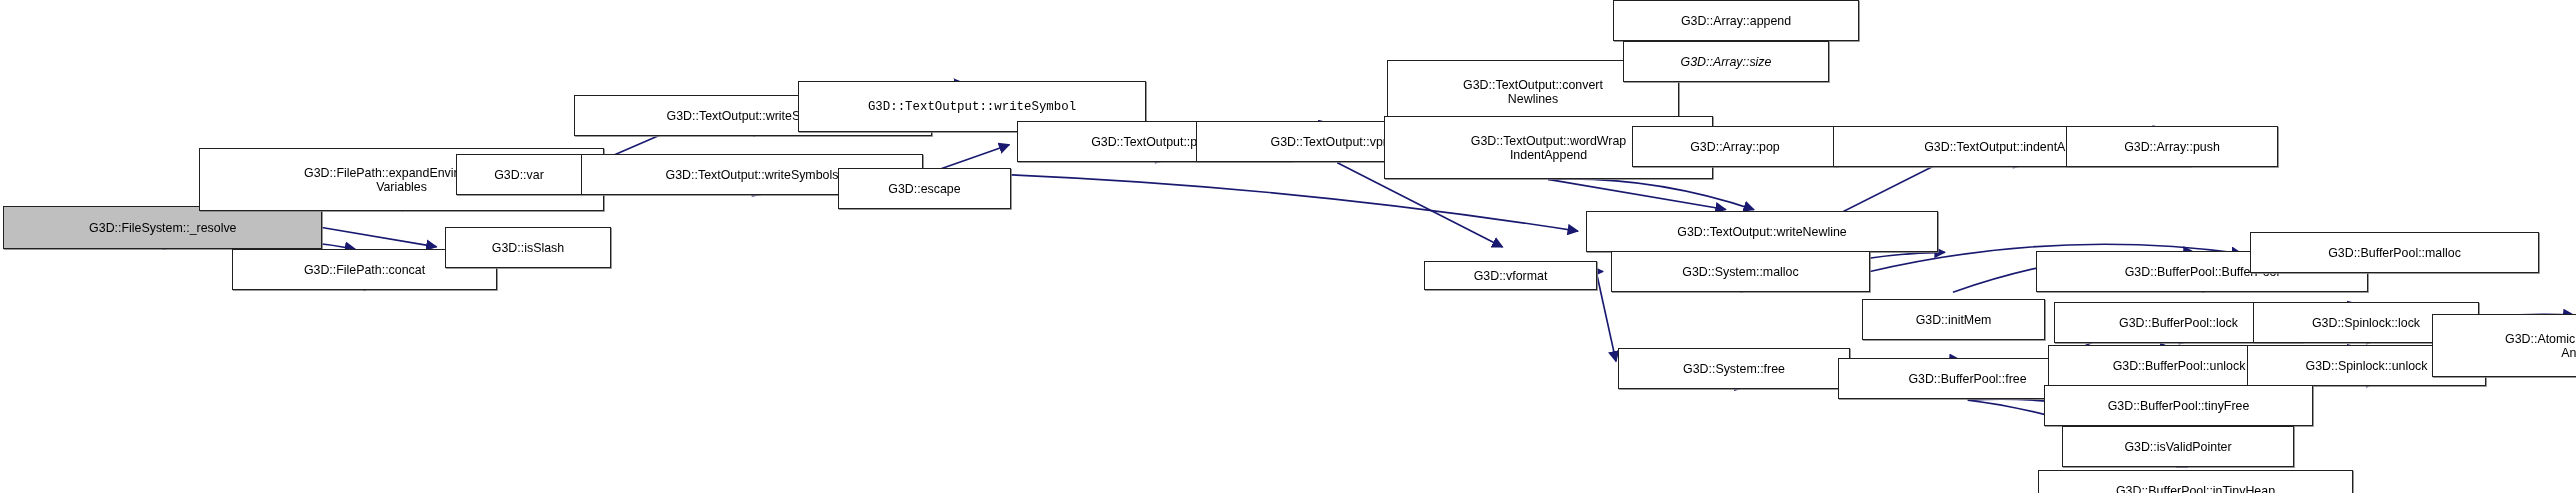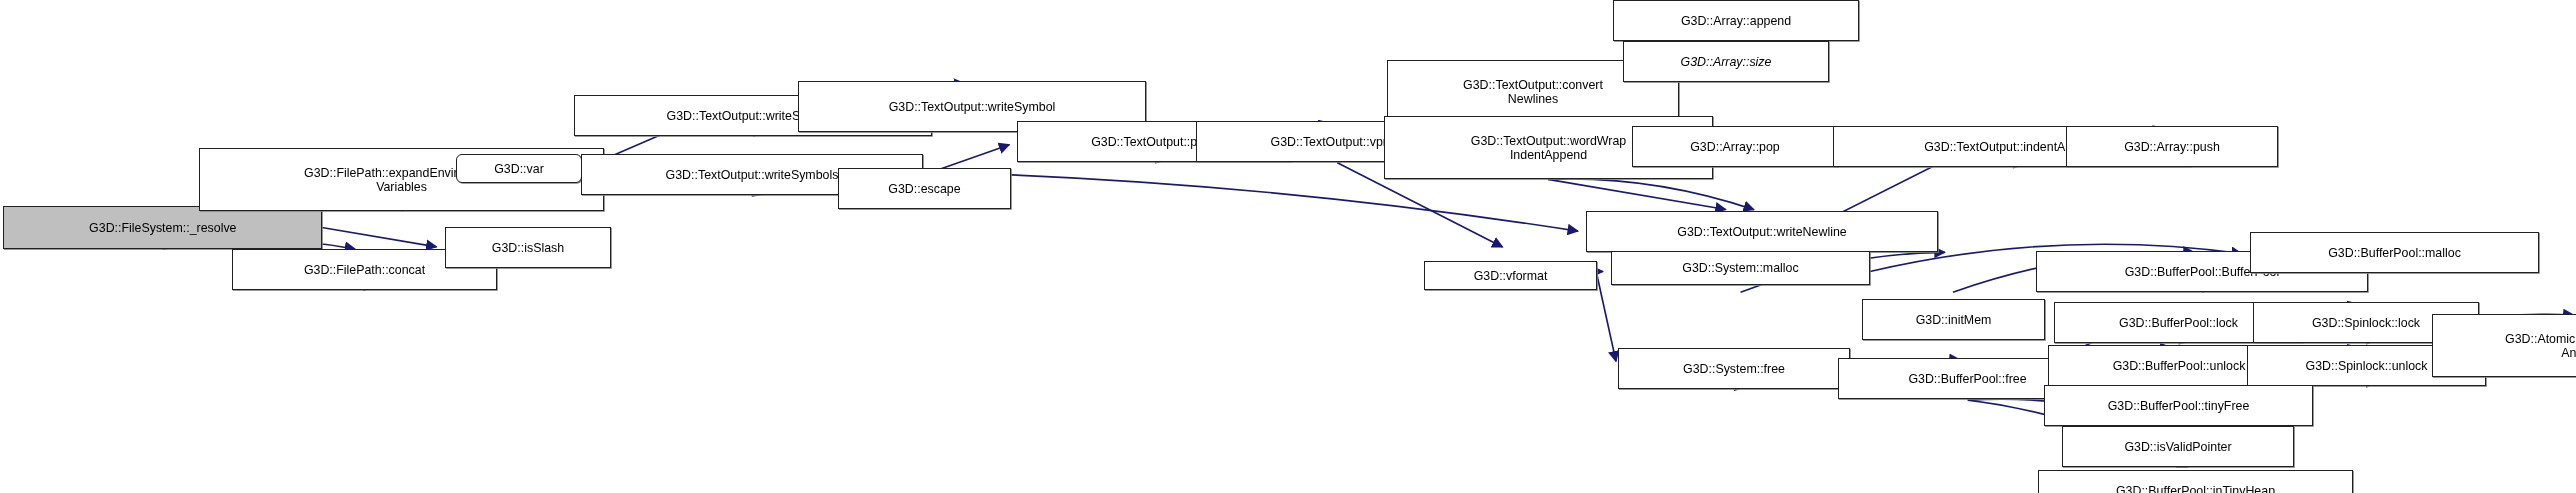--- a/index.html
+++ b/index.html
@@ -102,40 +102,40 @@
         <path d="M 2852 414 Q 2977.047250666168 373.2857652923767 3102.094501332336 379.37153058475343" stroke="#191970" stroke-width="2" fill="none" marker-end="url(#arrow)"></path>
         <path d="M 2852 466 Q 2977.263920152137 400.20298087158443 3102.527840304274 381.2059617431688" stroke="#191970" stroke-width="2" fill="none" marker-end="url(#arrow)"></path>
       </g>
   </svg>
   <div id="node-layer">
       <div class="node root" style="left: 3.3px; top: 206px; width: 319px; height: 43px;"><span class="lbl">G3D::FileSystem::_resolve</span></div>
       <div class="node" style="left: 199px; top: 148px; width: 405px; height: 63px;"><span class="lbl">G3D::FilePath::expandEnvironment
 Variables</span></div>
       <div class="node" style="left: 232px; top: 249px; width: 265px; height: 41px;"><span class="lbl">G3D::FilePath::concat</span></div>
       <div class="node" style="left: 445px; top: 227px; width: 166px; height: 41px;"><span class="lbl">G3D::isSlash</span></div>
-      <div class="node" style="left: 456px; top: 154px; width: 126px; height: 29px; border-radius: 6px;"><span class="lbl">G3D::var</span></div>
+      <div class="node" style="left: 456px; top: 154px; width: 126px; height: 41px;"><span class="lbl">G3D::var</span></div>
       <div class="node" style="left: 574px; top: 95px; width: 358px; height: 41px;"><span class="lbl">G3D::TextOutput::writeSymbols</span></div>
-      <div class="node" style="left: 798px; top: 81px; width: 348px; height: 51px;"><span class="lbl">G3D::TextOutput::writeSymbol</span></div>
+      <div class="node" style="left: 798px; top: 81px; width: 348px; height: 51px; font-family: Liberation Mono, monospace;"><span class="lbl">G3D::TextOutput::writeSymbol</span></div>
       <div class="node" style="left: 581px; top: 154px; width: 342px; height: 41px;"><span class="lbl">G3D::TextOutput::writeSymbols</span></div>
       <div class="node" style="left: 838px; top: 168px; width: 173px; height: 41px;"><span class="lbl">G3D::escape</span></div>
       <div class="node" style="left: 1017px; top: 121px; width: 275px; height: 41px;"><span class="lbl">G3D::TextOutput::printf</span></div>
       <div class="node" style="left: 1196px; top: 121px; width: 282px; height: 41px;"><span class="lbl">G3D::TextOutput::vprintf</span></div>
       <div class="node" style="left: 1387px; top: 60px; width: 292px; height: 63px;"><span class="lbl">G3D::TextOutput::convert
 Newlines</span></div>
       <div class="node" style="left: 1384px; top: 116px; width: 329px; height: 63px;"><span class="lbl">G3D::TextOutput::wordWrap
 IndentAppend</span></div>
       <div class="node" style="left: 1613px; top: 0px; width: 246px; height: 41px;"><span class="lbl">G3D::Array::append</span></div>
       <div class="node" style="left: 1623px; top: 41px; width: 206px; height: 41px; font-style: italic;"><span class="lbl">G3D::Array::size</span></div>
       <div class="node" style="left: 1623px; top: 126px; width: 206px; height: 41px; margin-left: 9px;"><span class="lbl">G3D::Array::pop</span></div>
       <div class="node" style="left: 1618px; top: 211px; width: 232px; height: 41px;"><span class="lbl">G3D::Array::resize</span></div>
       <div class="node" style="left: 1586px; top: 211px; width: 352px; height: 41px;"><span class="lbl">G3D::TextOutput::writeNewline</span></div>
       <div class="node" style="left: 1833px; top: 126px; width: 358px; height: 41px;"><span class="lbl">G3D::TextOutput::indentAppend</span></div>
       <div class="node" style="left: 2066px; top: 126px; width: 212px; height: 41px;"><span class="lbl">G3D::Array::push</span></div>
       <div class="node" style="left: 1424px; top: 261px; width: 173px; height: 29px;"><span class="lbl">G3D::vformat</span></div>
-      <div class="node" style="left: 1611px; top: 251px; width: 259px; height: 34px;"><span class="lbl">G3D::System::malloc</span></div>
+      <div class="node" style="left: 1611px; top: 251px; width: 259px; height: 41px;"><span class="lbl">G3D::System::malloc</span></div>
       <div class="node" style="left: 1862px; top: 251px; width: 183px; height: 41px; margin-top: 48px;"><span class="lbl">G3D::initMem</span></div>
       <div class="node" style="left: 2036px; top: 251px; width: 332px; height: 41px;"><span class="lbl">G3D::BufferPool::BufferPool</span></div>
       <div class="node" style="left: 2250px; top: 232px; width: 289px; height: 41px;"><span class="lbl">G3D::BufferPool::malloc</span></div>
       <div class="node" style="left: 1618px; top: 348px; width: 232px; height: 41px;"><span class="lbl">G3D::System::free</span></div>
       <div class="node" style="left: 1838px; top: 358px; width: 259px; height: 41px;"><span class="lbl">G3D::BufferPool::free</span></div>
       <div class="node" style="left: 2054px; top: 302px; width: 249px; height: 41px;"><span class="lbl">G3D::BufferPool::lock</span></div>
       <div class="node" style="left: 2253px; top: 302px; width: 226px; height: 41px;"><span class="lbl">G3D::Spinlock::lock</span></div>
       <div class="node" style="left: 2048px; top: 345px; width: 262px; height: 41px;"><span class="lbl">G3D::BufferPool::unlock</span></div>
       <div class="node" style="left: 2247px; top: 345px; width: 239px; height: 41px;"><span class="lbl">G3D::Spinlock::unlock</span></div>
       <div class="node" style="left: 2432px; top: 314px; width: 299px; height: 63px;"><span class="lbl">G3D::AtomicInt32::compare

